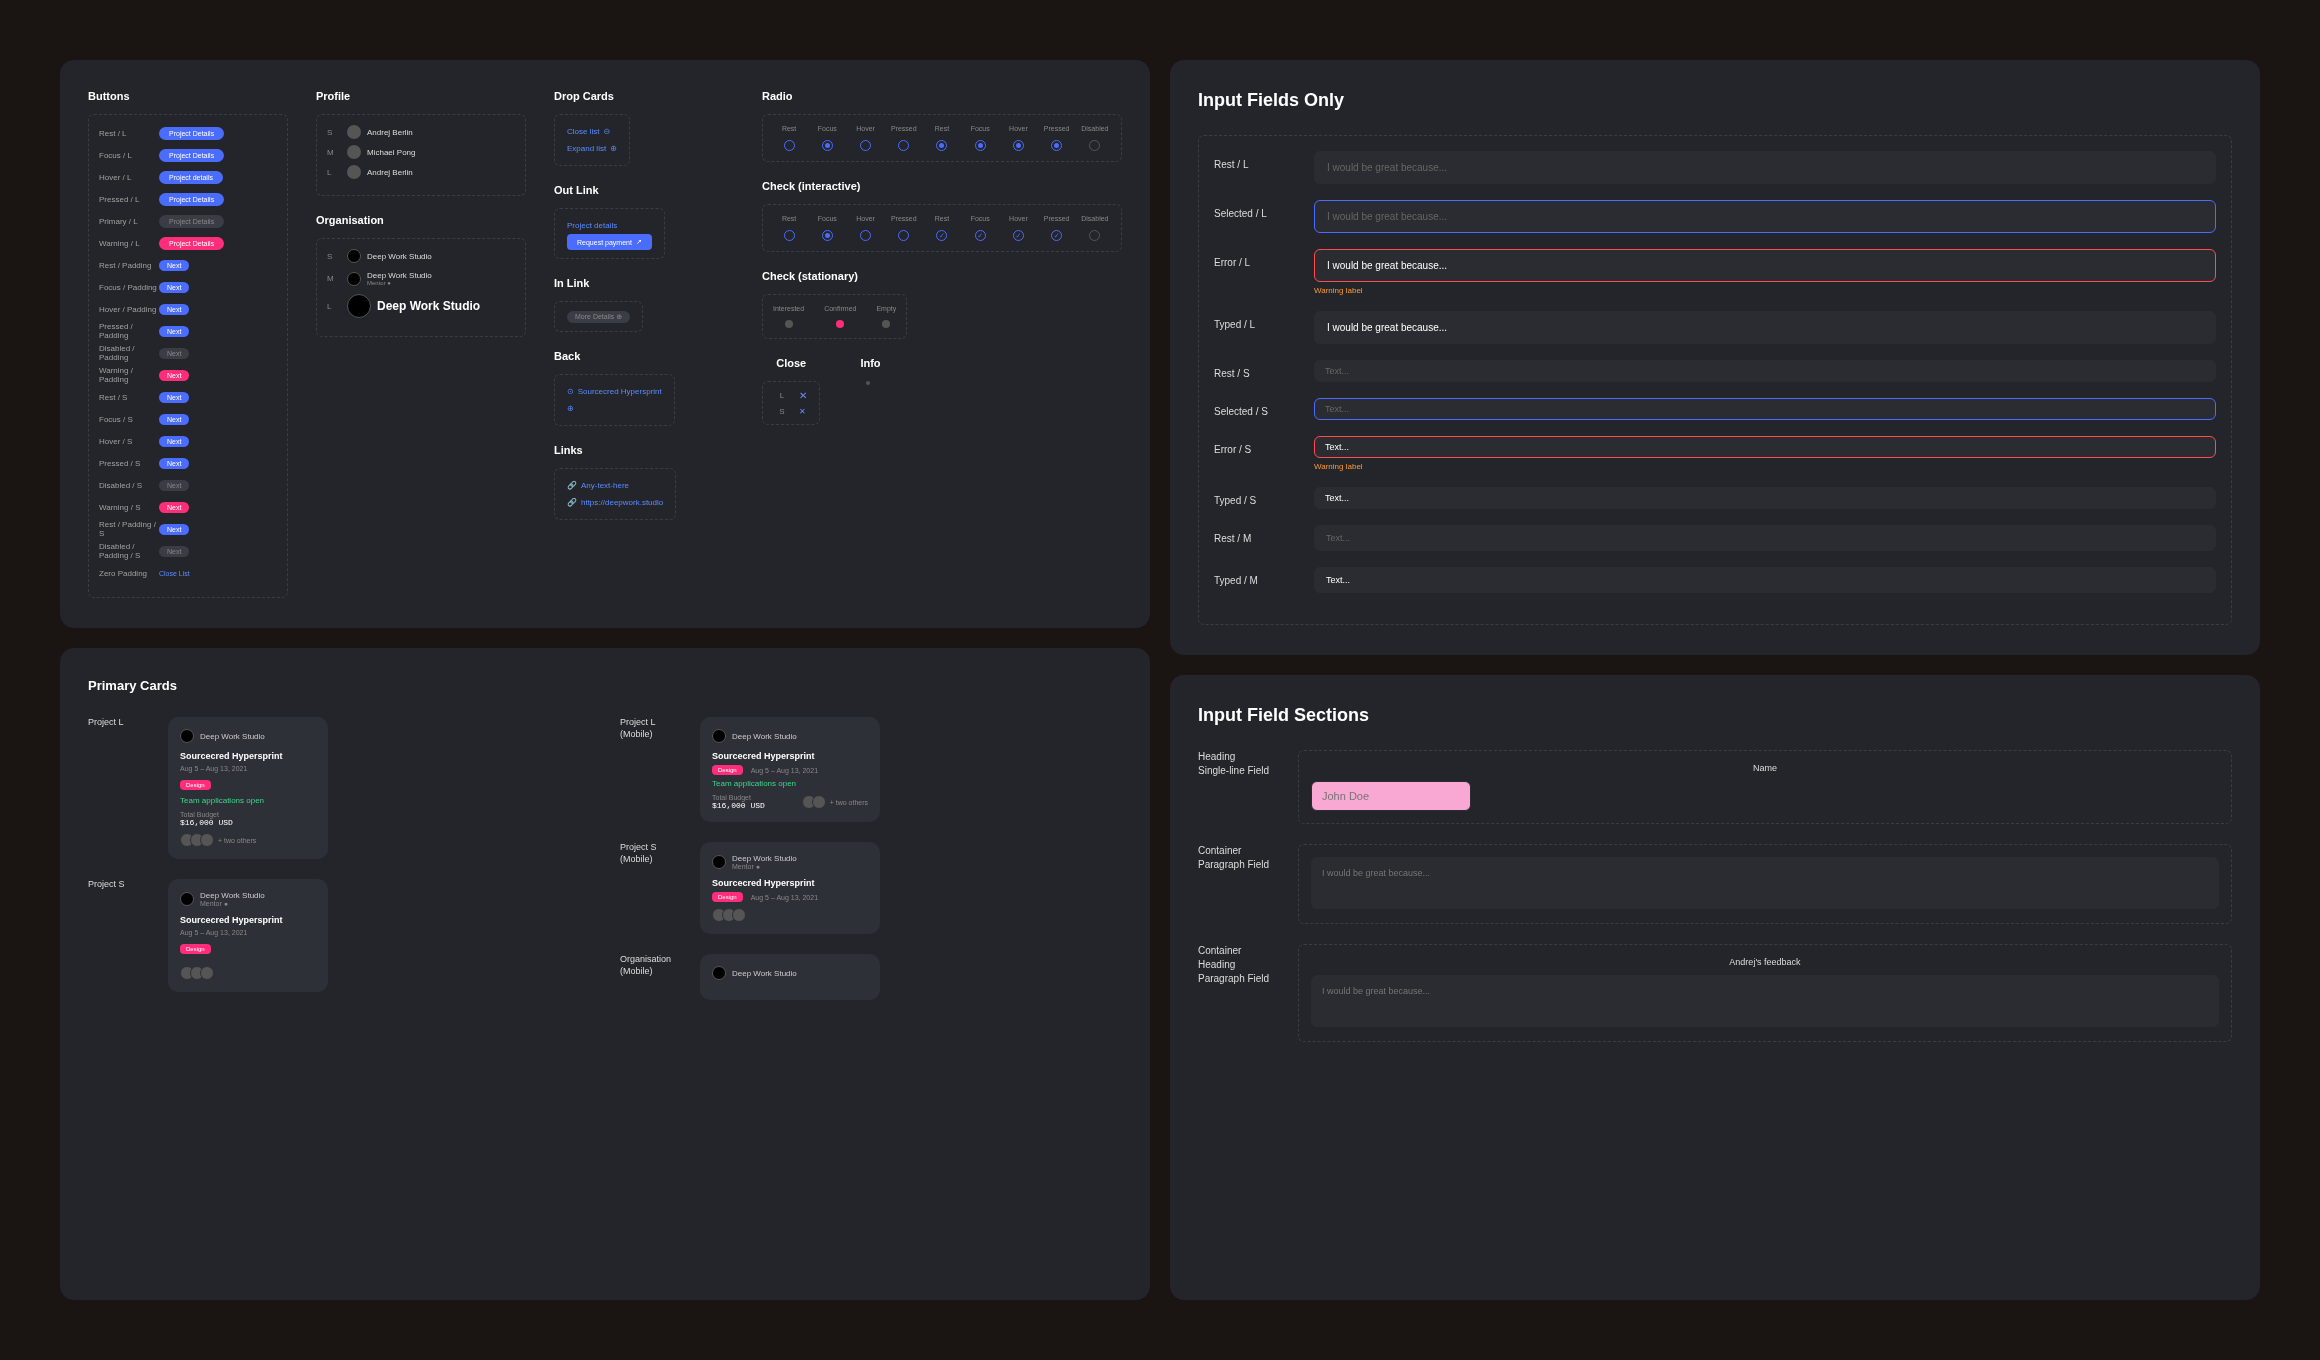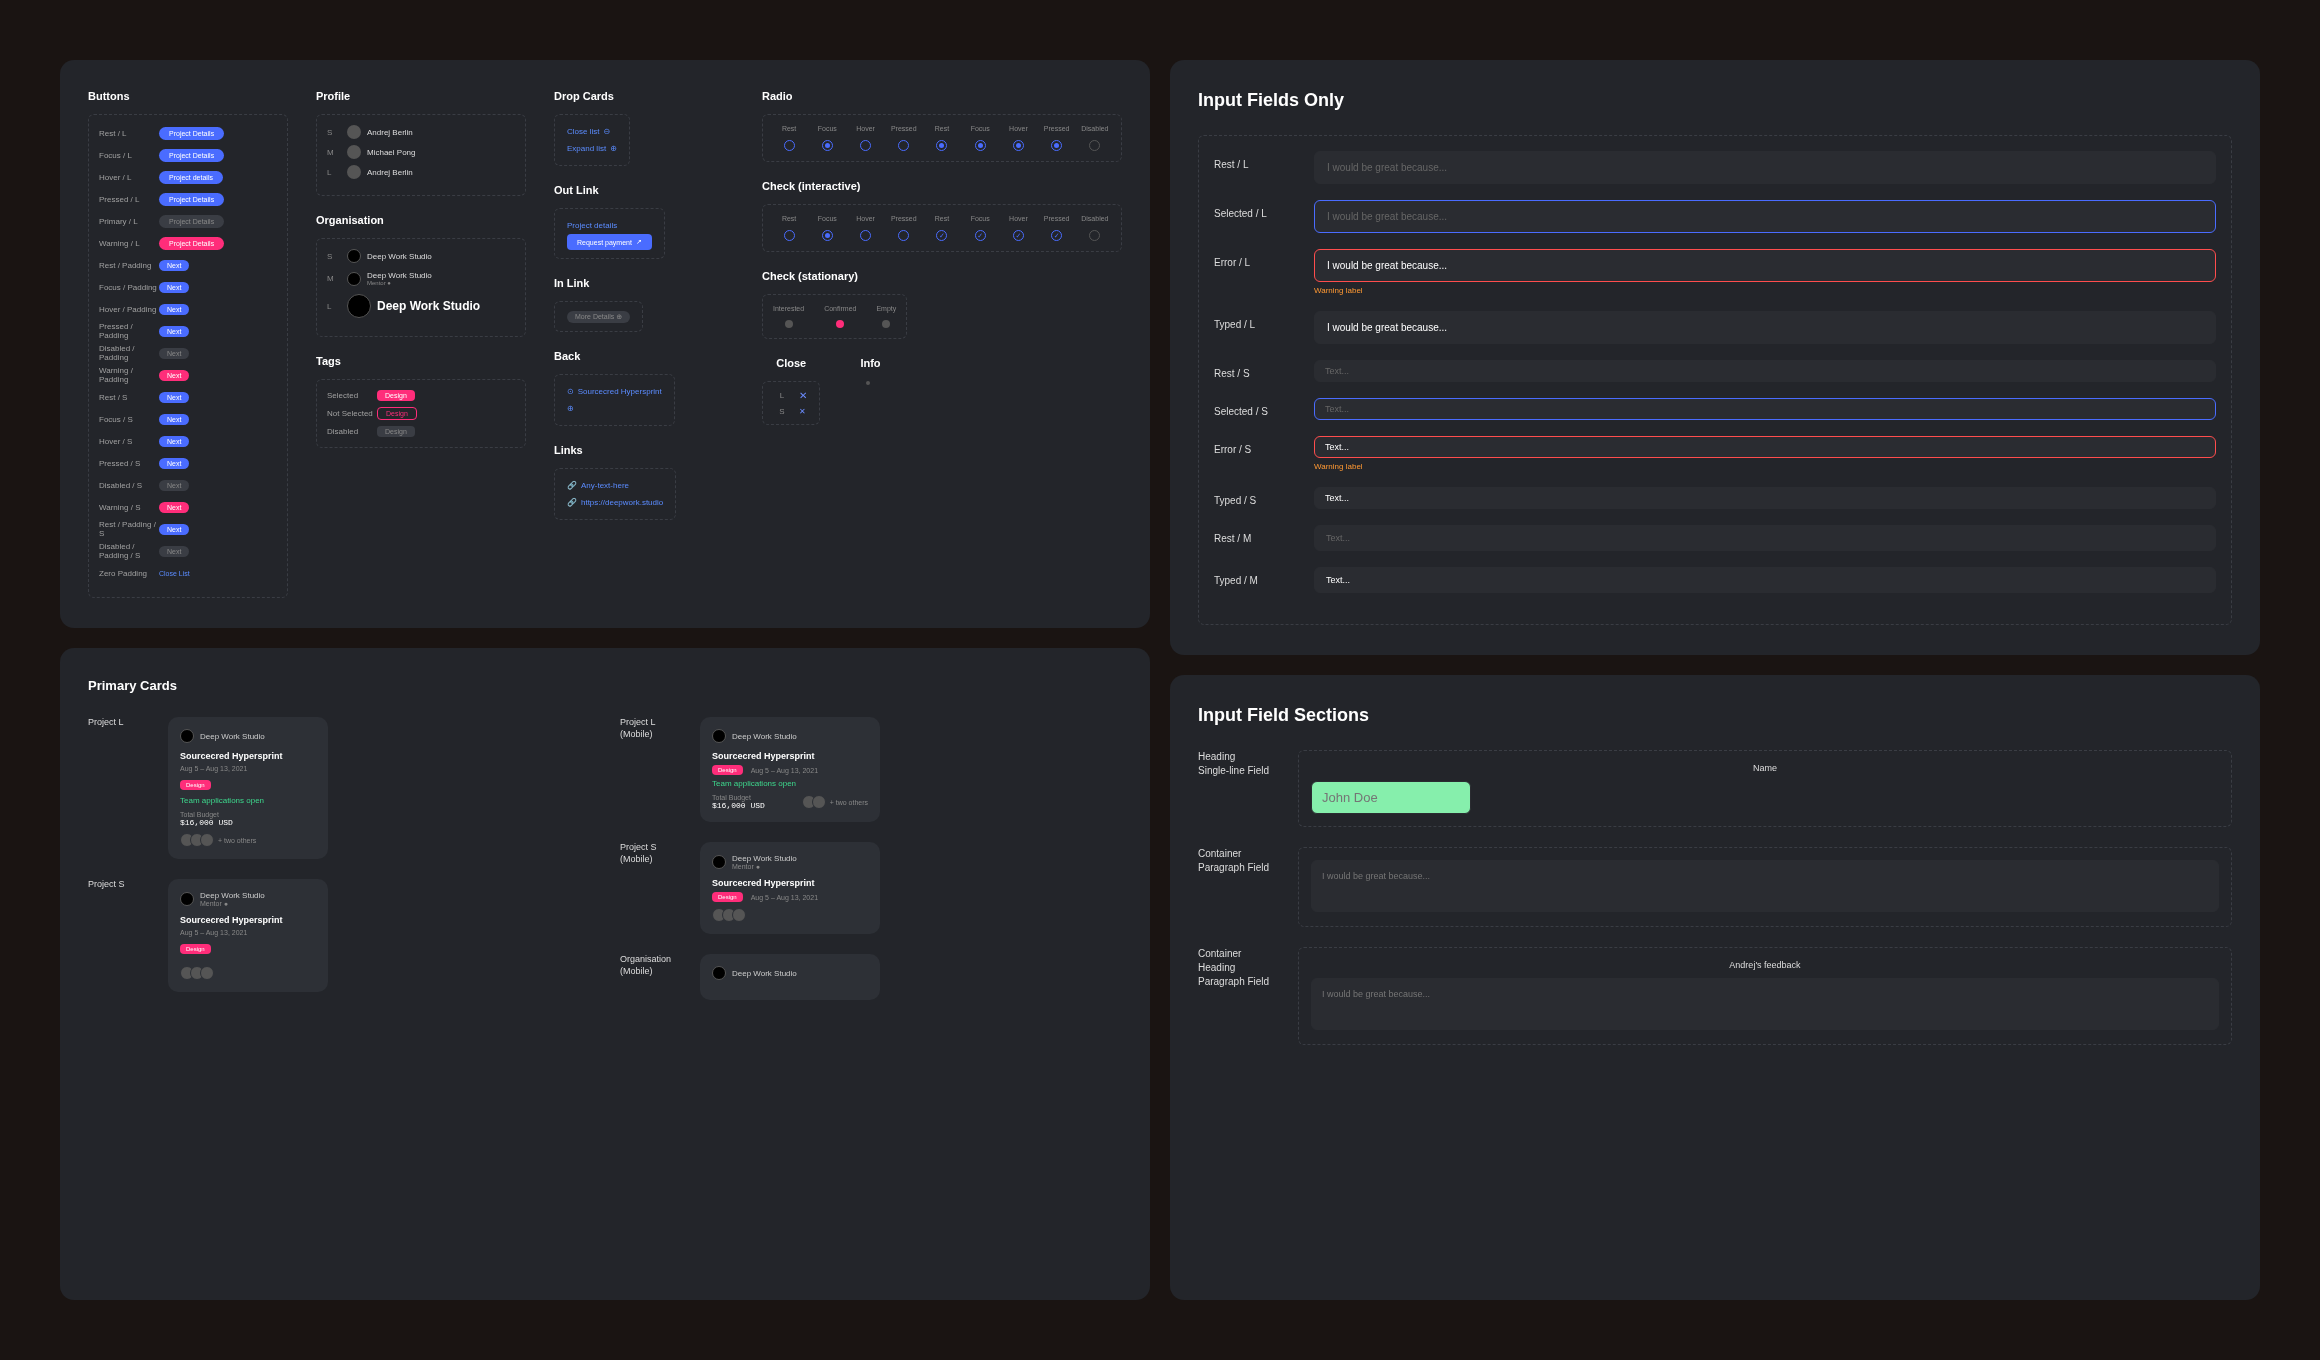--- a/index.html
+++ b/index.html
@@ -116,21 +116,21 @@
 .input-error { border-color: #ff4d4d; }
 .warning-label { font-size: 8px; color: #ff9933; margin-top: 4px; }
 .input-outer { border: 1px dashed #3a3d44; border-radius: 6px; padding: 1px; }
 
 
 .section-row { display: flex; align-items: flex-start; margin-bottom: 20px; }
 .section-label { width: 100px; font-size: 10px; color: #ddd; line-height: 1.4; }
 .section-content { flex: 1; border: 1px dashed #3a3d44; border-radius: 6px; padding: 12px; }
 .field-name { font-size: 9px; color: #ddd; margin-bottom: 8px; text-align: center; }
 .textarea { width: 100%; min-height: 52px; background: #2a2c31; border: 1px solid #2a2c31; border-radius: 6px; padding: 10px; color: #666; font-size: 9px; resize: none; font-family: inherit; }
-.small-input { background: #86efac; border: 1px solid #2a2c31; border-radius: 6px; padding: 8px 10px; font-size: 13px; color: #666; width: 160px; }
+.small-input { background: #f9a8d4; border: 1px solid #2a2c31; border-radius: 6px; padding: 8px 10px; font-size: 11px; color: #666; width: 160px; }
 
 
 .cards-grid { display: grid; grid-template-columns: 1fr 1fr; gap: 30px; }
 .card-row { display: flex; gap: 20px; margin-bottom: 20px; align-items: flex-start; }
 .card-label { width: 60px; font-size: 9px; color: #ddd; line-height: 1.3; }
 .card {
   background: #2d3036;
   border-radius: 10px;
   padding: 12px;
   width: 160px;
@@ -290,37 +290,20 @@
               </div>
               <div class="org-row">
                 <span class="size-label">L</span>
                 <span class="org-logo org-logo-lg"></span>
                 <div>
                   <div class="org-name-lg">Deep Work Studio</div>
                 </div>
               </div>
             </div>
         </div>
-        <div class="subsec">
-          <div class="section-title">Tags</div>
-          <div class="boxed" id="tags-list" style="display:flex;flex-direction:column;gap:6px;">
-              <div style="display: flex; align-items: center;">
-                <span class="state-label" style="width:50px;">Selected</span>
-                <span class="tag tag-pink">Design</span>
-              </div>
-              <div style="display: flex; align-items: center;">
-                <span class="state-label" style="width:50px;">Not Selected</span>
-                <span class="tag tag-pink-outline">Design</span>
-              </div>
-              <div style="display: flex; align-items: center;">
-                <span class="state-label" style="width:50px;">Disabled</span>
-                <span class="tag tag-grey">Design</span>
-              </div>
-            </div>
-        </div>
       </div>
 
       <div>
         <div class="subsec">
           <div class="section-title">Drop Cards</div>
           <div class="link-box">
             <div class="dd-item">
                 <span>Close list</span> 
                 <span>⊖</span>
               </div>

